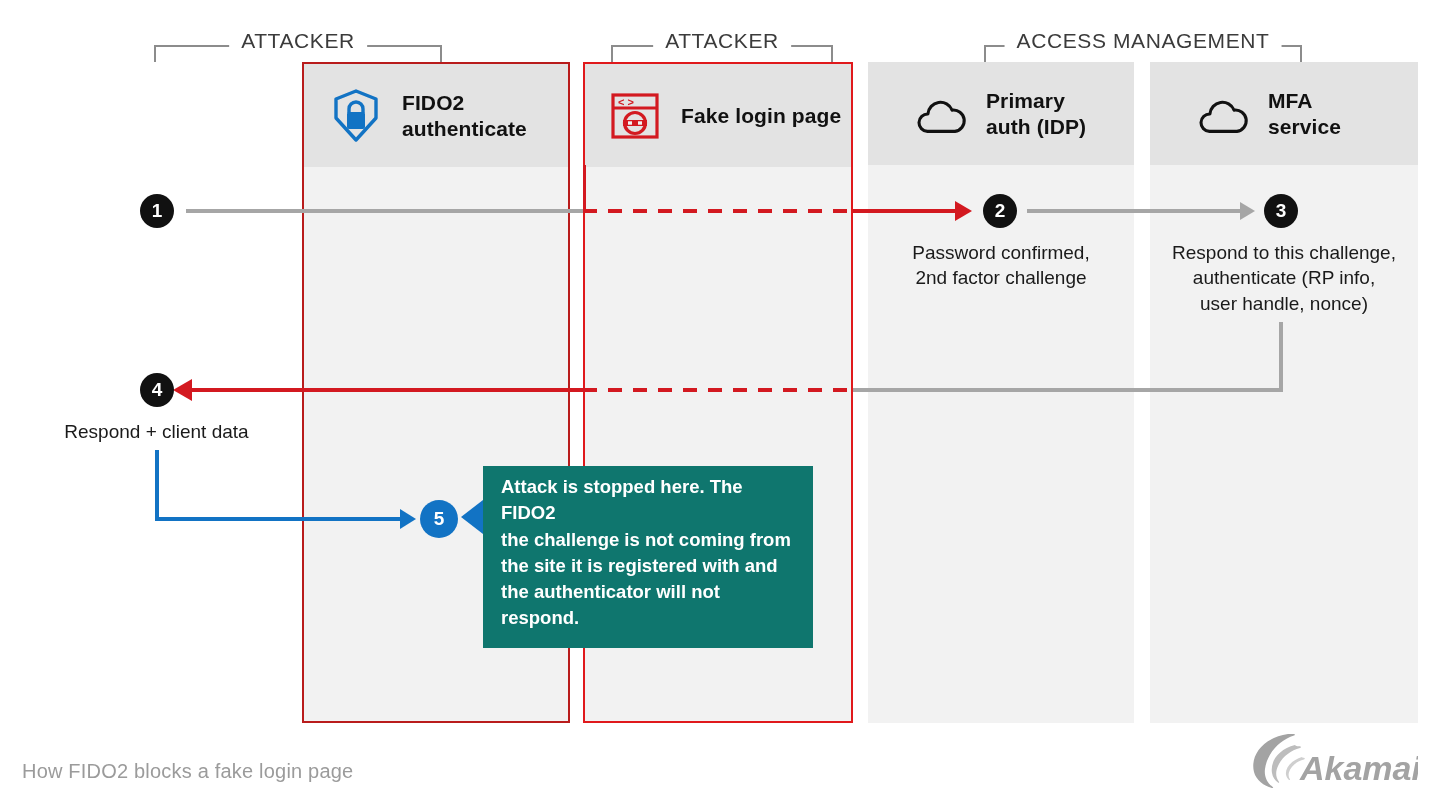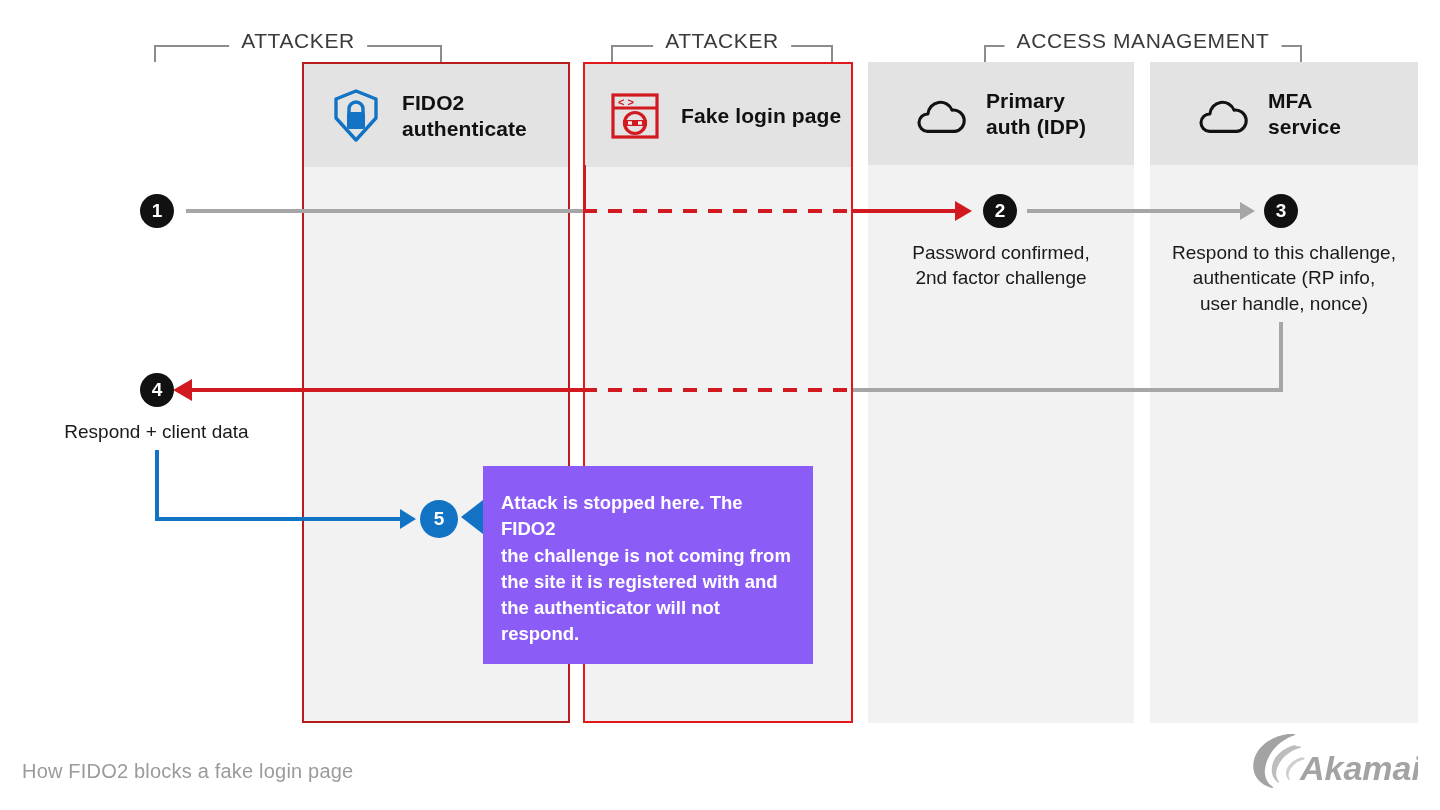--- a/index.html
+++ b/index.html
@@ -64,23 +64,23 @@
     background-image:repeating-linear-gradient(to right,#d31920 0 14px,rgba(0,0,0,0) 14px 25px);
   }
   .arrow{position:absolute;width:0;height:0;}
   .arrow.right-gray{border-top:9px solid transparent;border-bottom:9px solid transparent;border-left:15px solid #a6a6a6;}
   .arrow.right-red{border-top:10px solid transparent;border-bottom:10px solid transparent;border-left:17px solid #d31920;}
   .arrow.left-red{border-top:11px solid transparent;border-bottom:11px solid transparent;border-right:19px solid #d31920;}
   .arrow.right-blue{border-top:10px solid transparent;border-bottom:10px solid transparent;border-left:16px solid #1273c4;}
 
   
   .callout{
-    position:absolute;background:#8b5cf6;color:#fff;
+    position:absolute;background:#0f766e;color:#fff;
     font-size:18.5px;font-weight:bold;line-height:1.42;
-    padding:24px 18px 16px 18px;box-sizing:border-box;
+    padding:8px 18px 16px 18px;box-sizing:border-box;
   }
   .callout .tail{
     position:absolute;left:-22px;top:34px;width:0;height:0;
     border-top:17px solid transparent;border-bottom:17px solid transparent;
     border-right:22px solid #1273c4;
   }
 
   
   .caption{
     position:absolute;left:22px;top:760px;font-size:20px;color:#9b9b9b;letter-spacing:.2px;

